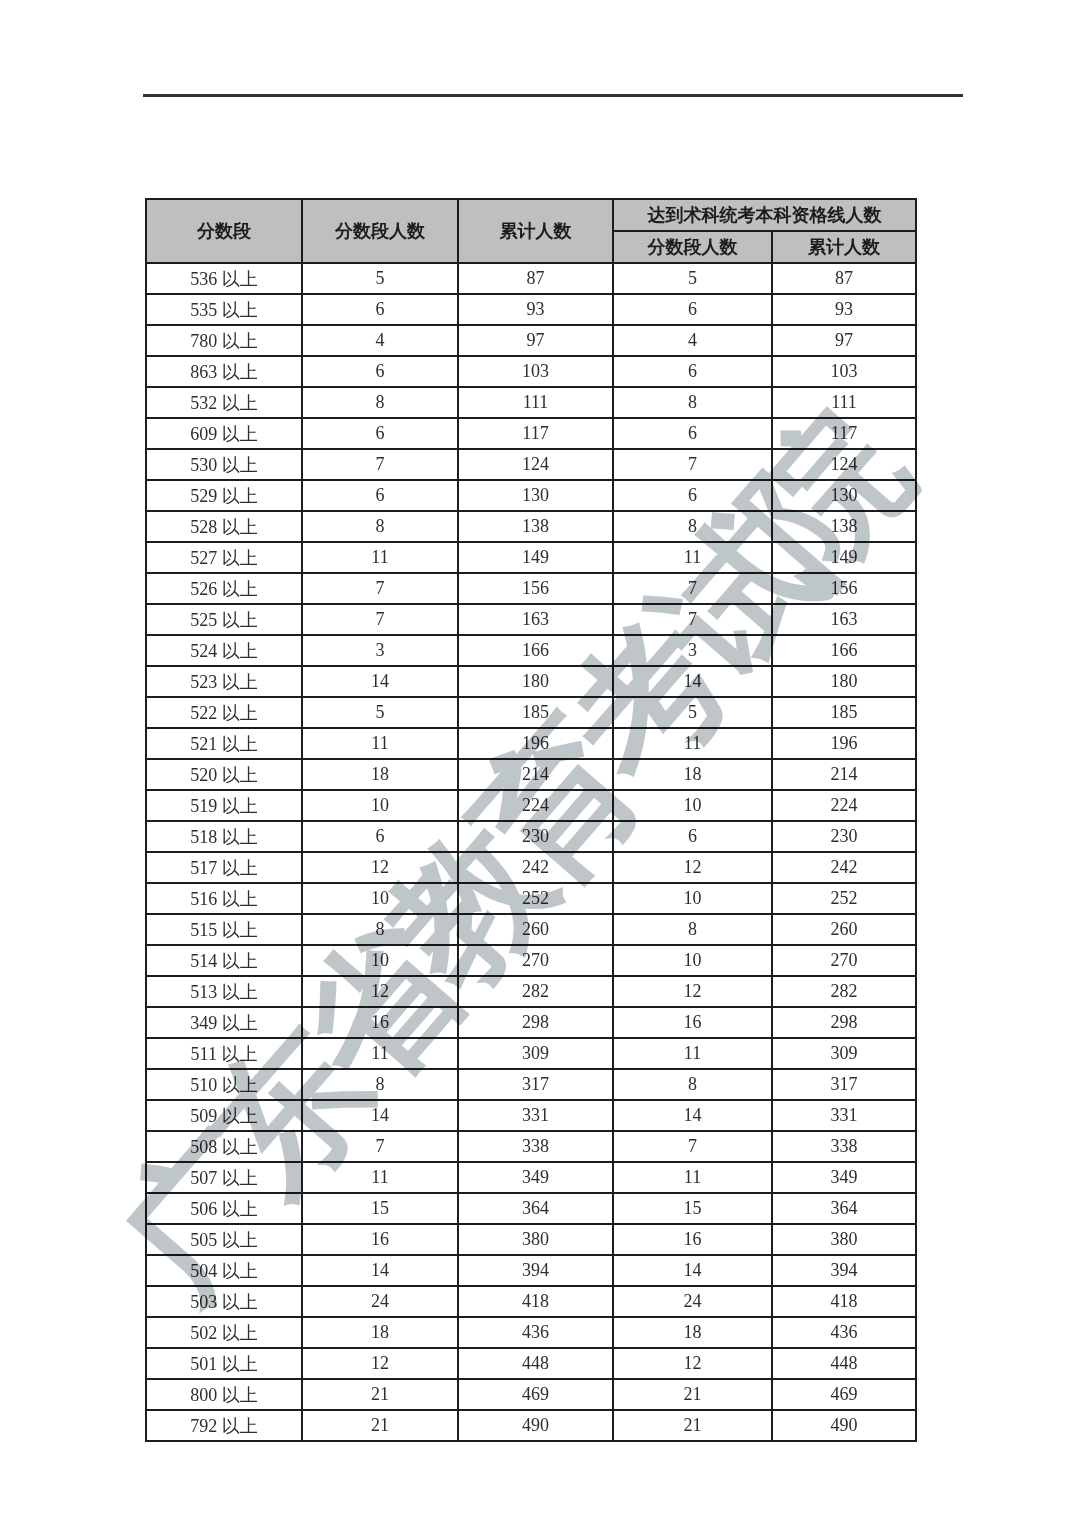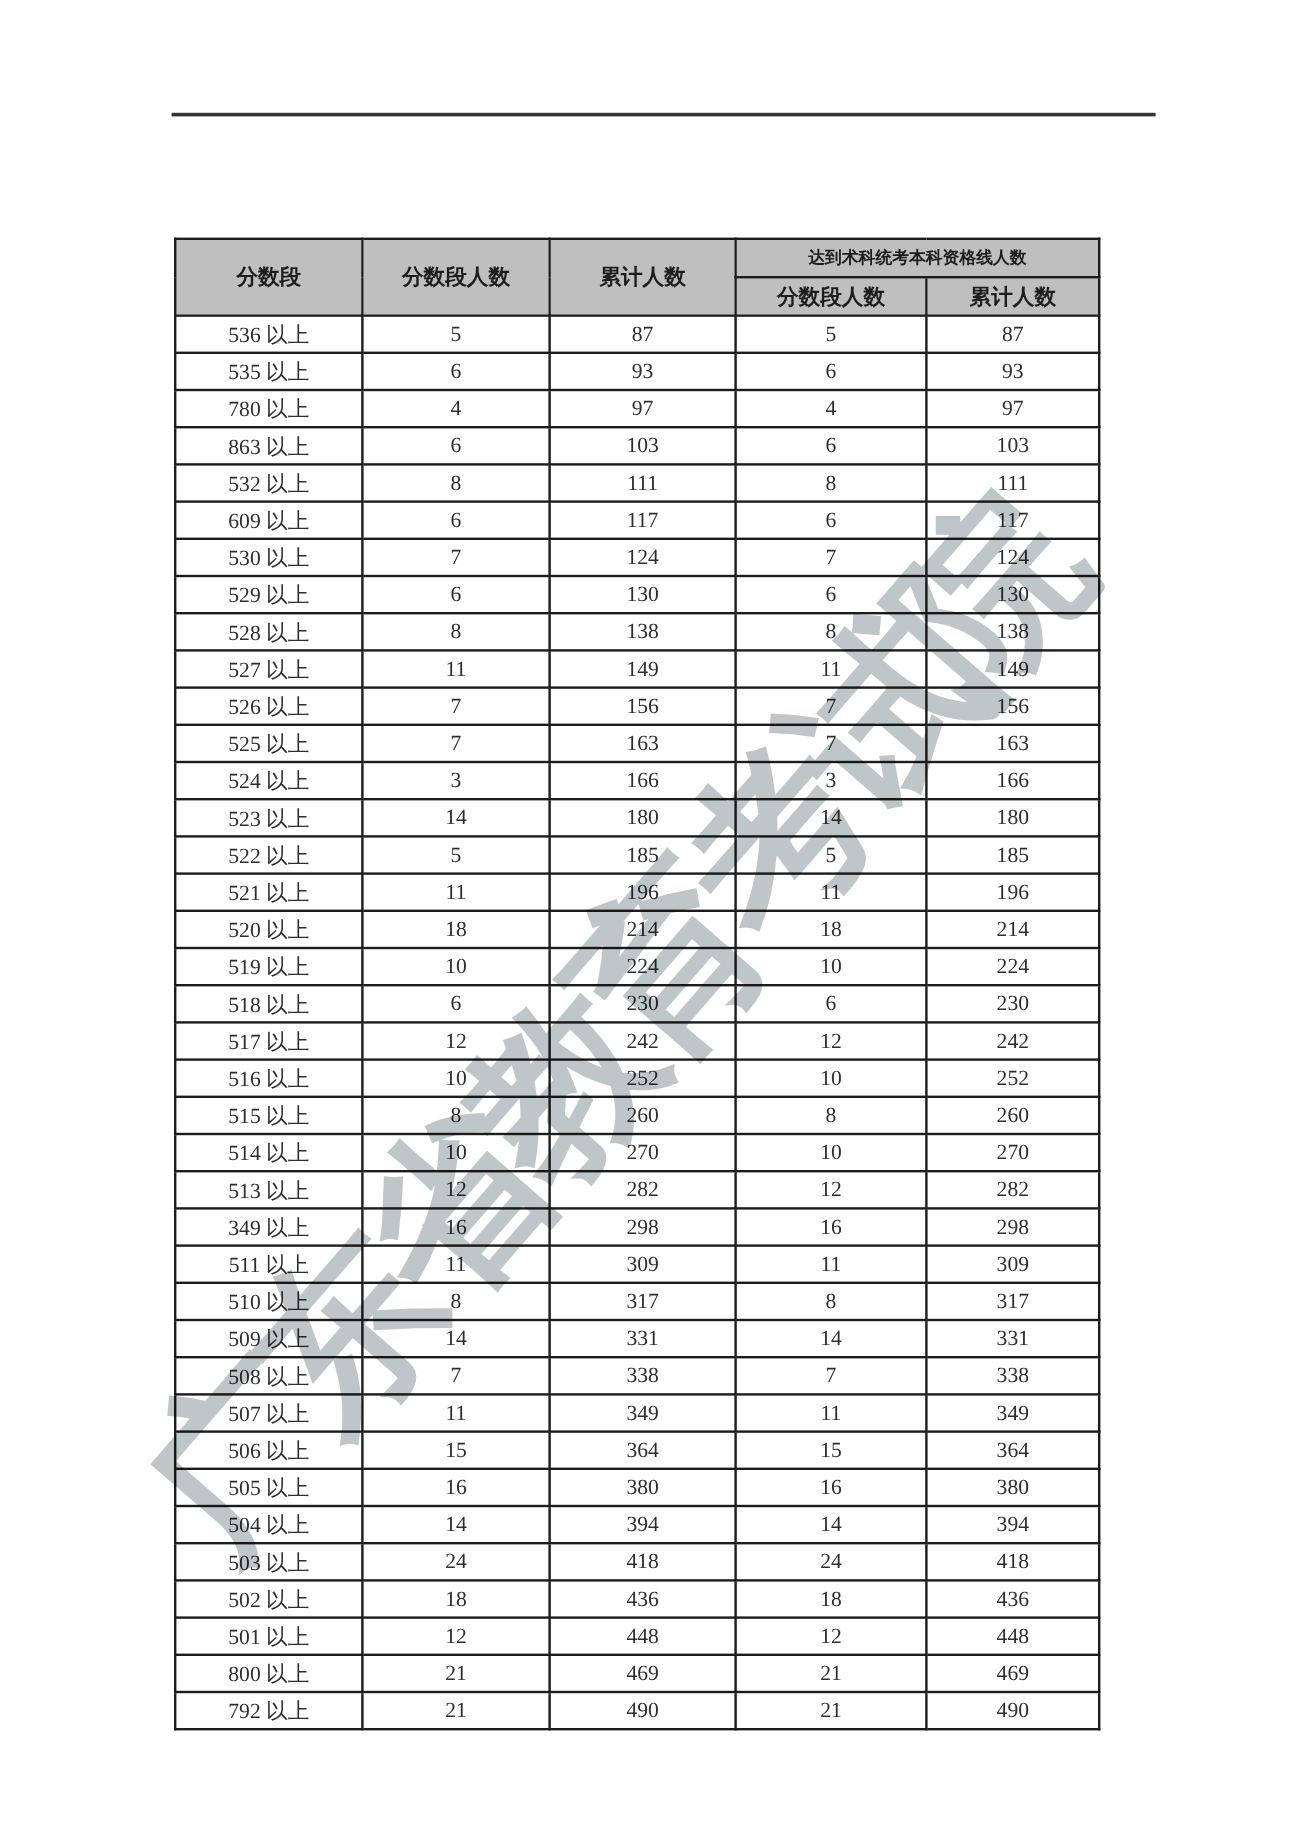--- a/index.html
+++ b/index.html
@@ -61,21 +61,21 @@
     overflow: hidden;
   }
   table.score-table th {
     background: #bfbfbf;
     font-size: 18px;
     font-weight: bold;
     height: 30px;
     color: #1d1d1d;
   }
   table.score-table th.group-head {
-    font-size: 14px;
+    font-size: 18px;
     letter-spacing: 0px;
   }
   table.score-table td {
     background: transparent;
     font-size: 18px;
     height: 29px;
     color: #2e2e2e;
   }
 </style>
 </head>

